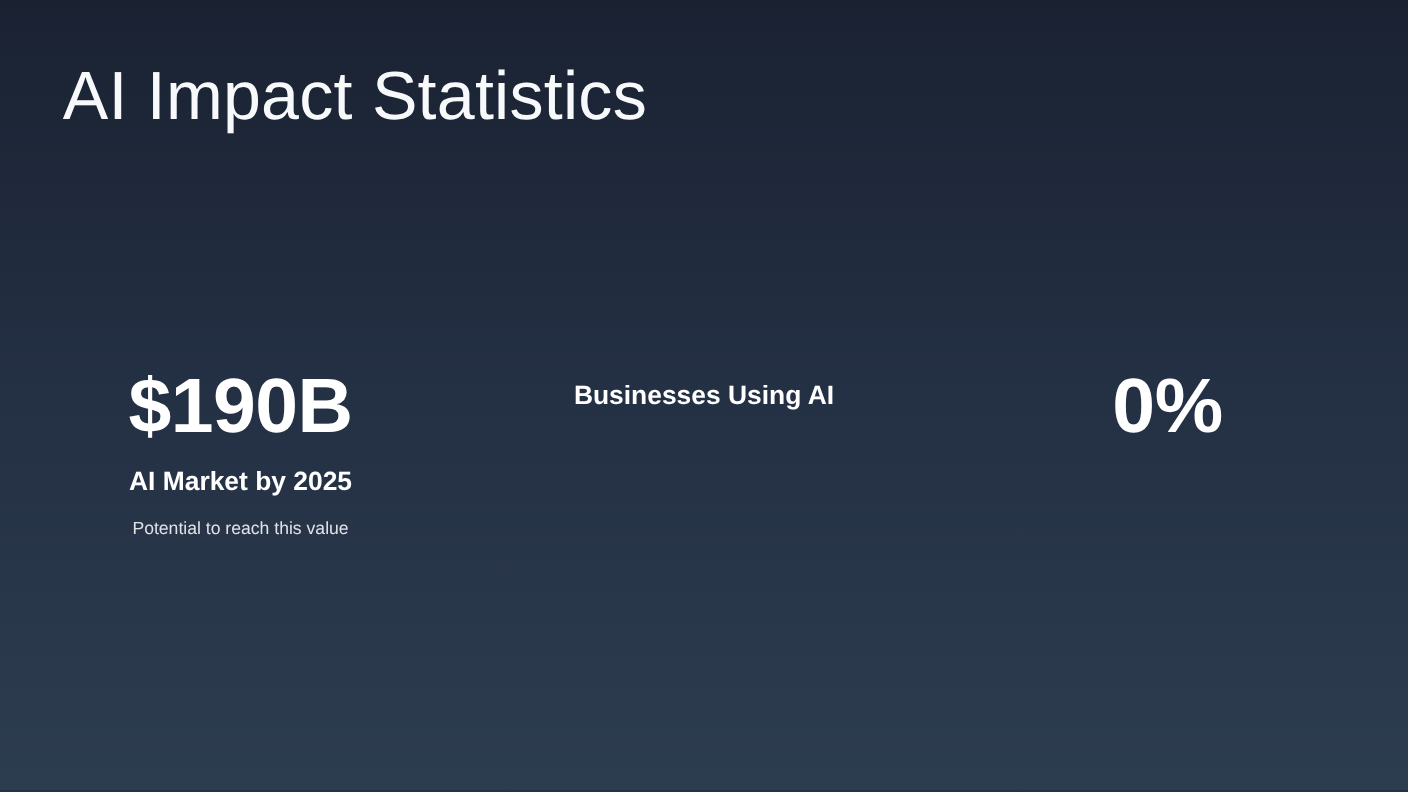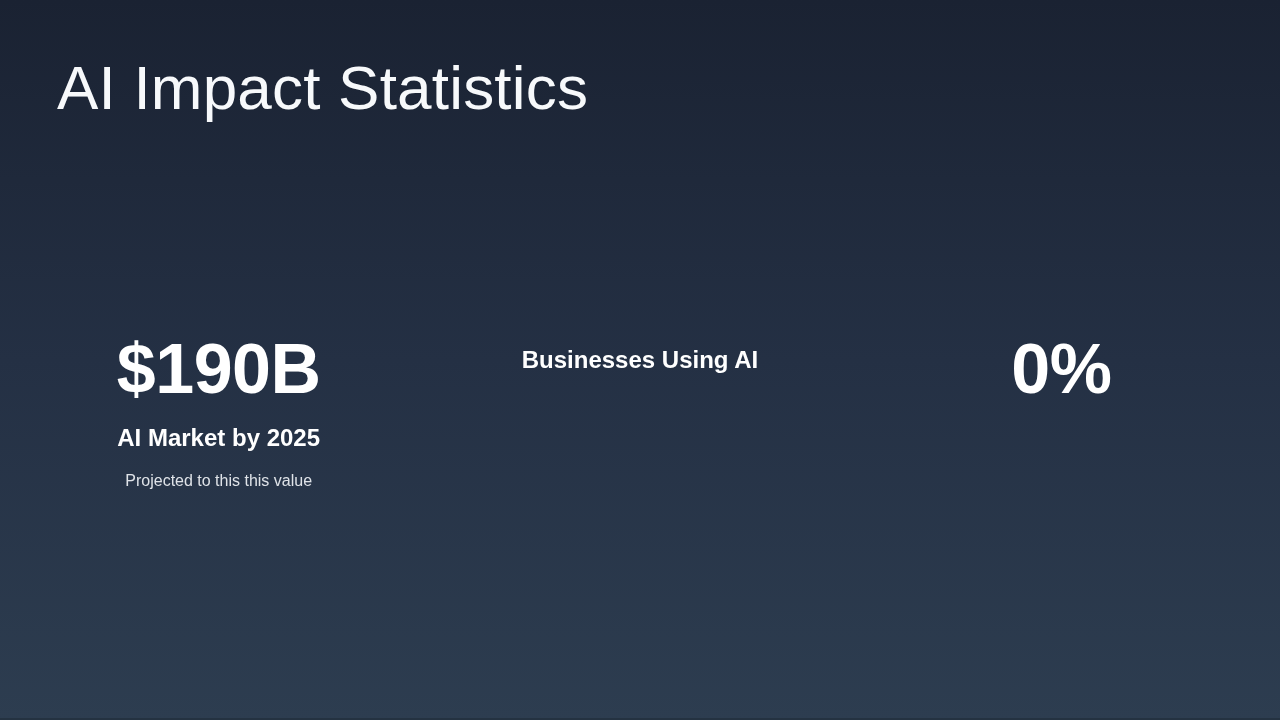--- a/index.html
+++ b/index.html
@@ -95,21 +95,21 @@
 
 <div class="slide">
 
   <h1 class="slide-title">AI Impact Statistics</h1>
 
   <div class="stats-row">
 
     <div class="stat-block">
       <div class="stat-value">$190B</div>
       <div class="stat-label">AI Market by 2025</div>
-      <div class="stat-desc">Projected to this this value</div>
+      <div class="stat-desc">Potential to reach this value</div>
     </div>
 
     <div class="stat-block">
       <div class="stat-label">Businesses Using AI</div>
     </div>
 
     <div class="stat-block">
       <div class="stat-value">0%</div>
     </div>
 

